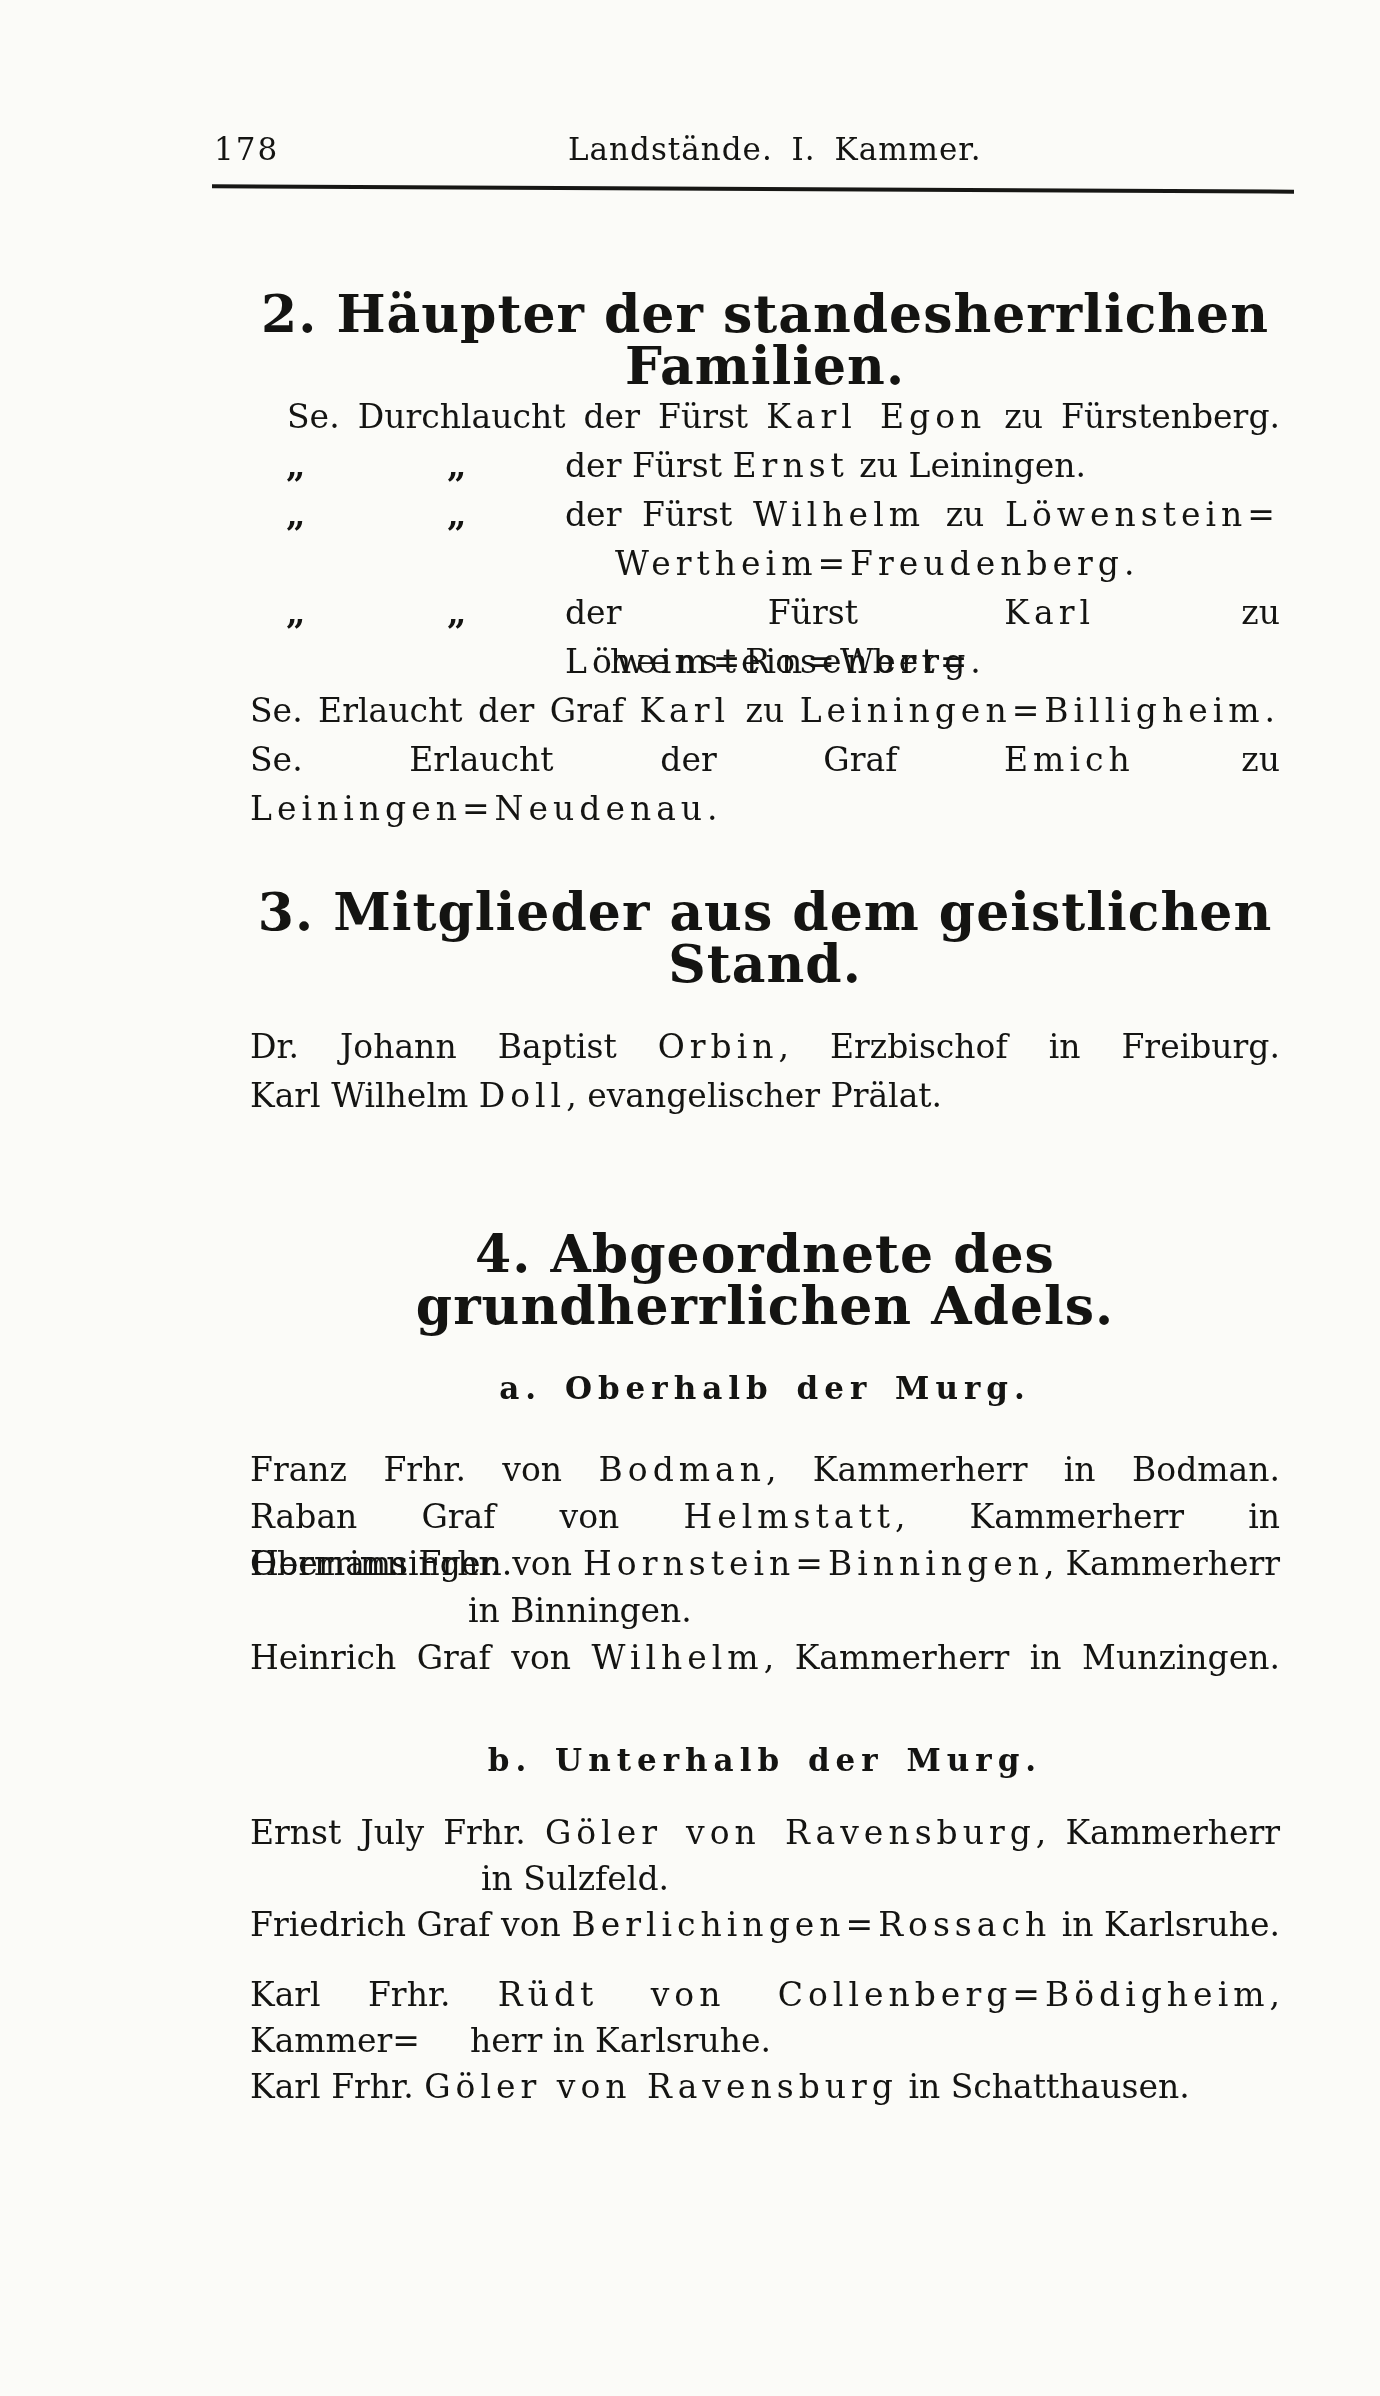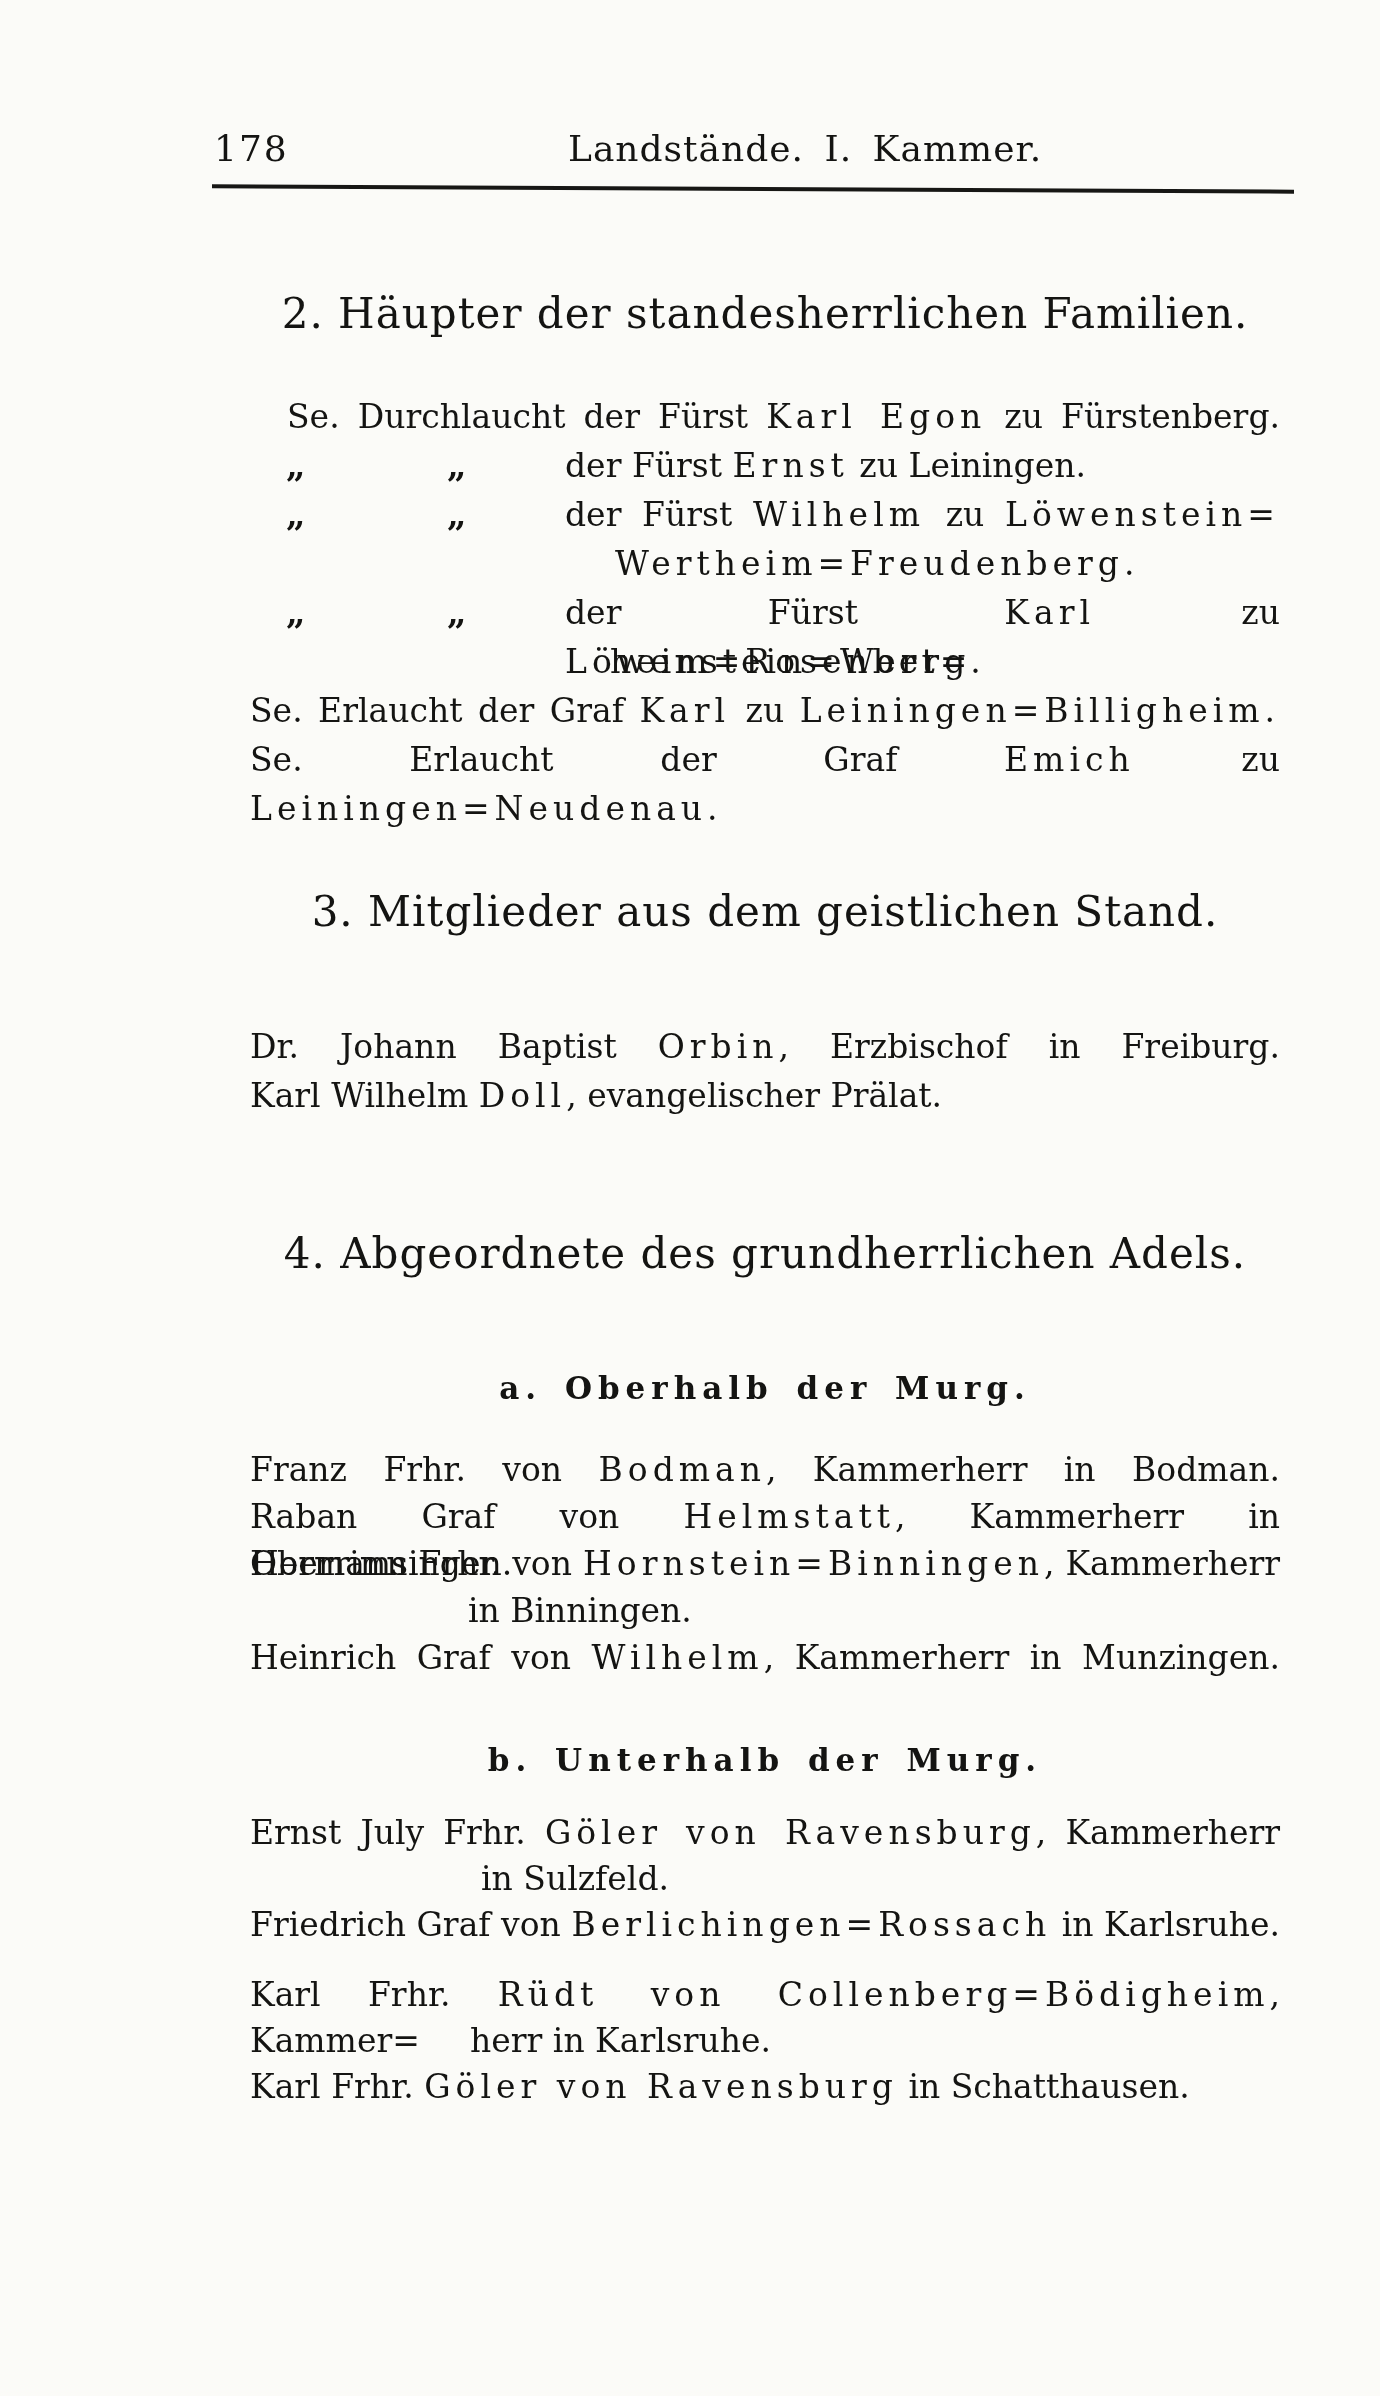--- a/index.html
+++ b/index.html
@@ -9,33 +9,33 @@
     font-family:"DejaVu Serif", serif;
     color:#141412;
     position:relative;
     overflow:hidden;
   }
   .page{position:absolute;inset:0;}
 
   
   .running-head{
     position:absolute;top:126px;left:250px;width:1030px;height:46px;
-    font-size:36px;line-height:46px;
+    font-size:31px;line-height:46px;
   }
   .page-number{position:absolute;left:-36px;top:0;letter-spacing:2px;}
   .running-title{position:absolute;left:318px;top:0;letter-spacing:1px;word-spacing:8px;}
   .head-rule{
     position:absolute;top:187px;left:212px;width:1082px;height:4px;
     background:#171715;transform:rotate(0.28deg);
   }
 
   
   .heading{
     position:absolute;left:250px;width:1030px;
-    text-align:center;font-size:42px;font-weight:normal;
+    text-align:center;font-size:52px;font-weight:bold;
     letter-spacing:1px;line-height:52px;
   }
   .heading.sub{
     font-size:31px;font-weight:bold;letter-spacing:6px;line-height:44px;word-spacing:6px;
   }
 
   
   .list{position:absolute;left:250px;width:1030px;}
   .line{position:relative;}
   .ltext{font-size:33px;}

